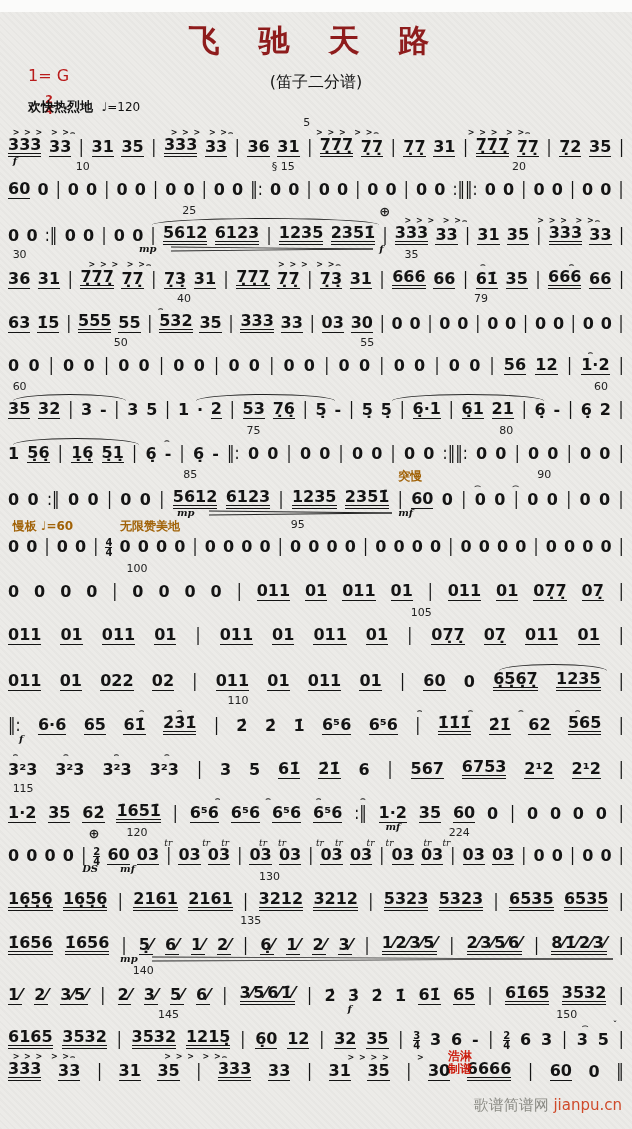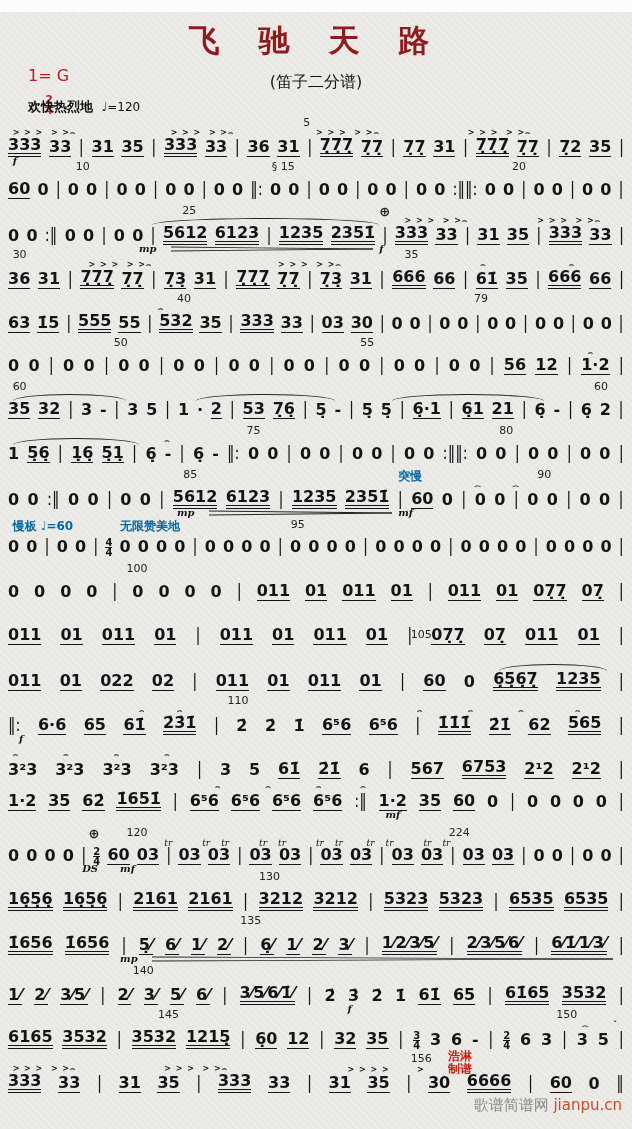--- a/index.html
+++ b/index.html
@@ -17,21 +17,21 @@
   .frac{display:inline-flex;flex-direction:column;font-size:11px;line-height:10px;font-weight:bold;text-align:center;margin-left:1px;}
   .frac .n{border-bottom:1.2px solid #111;padding:0 2px;}
   .tempo{position:absolute;left:28px;top:86px;font-size:13px;font-weight:bold;color:#111;}
   .tempo .bpm{font-weight:normal;font-size:12px;margin-left:4px;}
 
   #score{position:relative;padding:0;}
   .sys{position:relative;height:44px;}
   .row{position:relative;}
   .nums{height:12px;}
   .num{position:absolute;top:0;font-size:11px;color:#222;white-space:pre;}
-  .num.txt{font-size:12px;font-weight:bold;color:#0369a1;}
+  .num.txt{font-size:12px;font-weight:bold;color:#a16207;}
   .num.coda{font-size:13px;font-weight:bold;}
   .marks{height:8px;}
   .mk{position:absolute;bottom:-2px;font-size:8px;color:#111;white-space:pre;}
   .mk.acc{font-weight:bold;letter-spacing:1px;}
   .mk.tr{font-style:italic;font-size:9px;font-family:"DejaVu Serif",serif;}
   .mk.fer{font-size:11px;bottom:-4px;}
   .arcline{position:absolute;top:2px;height:6px;border-top:1.3px solid #222;
     border-radius:50% 50% 0 0 / 100% 100% 0 0;}
   .notes{display:flex;justify-content:space-between;align-items:flex-end;
     padding:0 8px;font-weight:bold;font-size:16px;line-height:17px;color:var(--note,#141414);}
@@ -553,21 +553,21 @@
         <span class="tok u1">011</span>
         <span class="tok u1">01</span>
         <span class="tok u1">07̣7̣</span>
         <span class="tok u1">07̣</span>
         <span class="tok bar">|</span>
       </div>
       <div class="row dyn"></div>
     </div>
     <div class="sys">
       <div class="row nums">
-        <span class="num " style="left: 65%; margin-top: 22px;">105</span>
+        <span class="num " style="left: 65%;">105</span>
       </div>
       <div class="row marks"></div>
       <div class="notes">
         <span class="tok u1">011</span>
         <span class="tok u1">01</span>
         <span class="tok u1">011</span>
         <span class="tok u1">01</span>
         <span class="tok bar">|</span>
         <span class="tok u1">011</span>
         <span class="tok u1">01</span>
@@ -663,20 +663,23 @@
         <span class="tok bar">|</span>
         <span class="tok u1">567</span>
         <span class="tok u2">6753</span>
         <span class="tok u1">2¹2</span>
         <span class="tok u1">2¹2</span>
         <span class="tok bar">|</span>
       </div>
       <div class="row dyn"></div>
     </div>
     <div class="sys">
+      <div class="row nums">
+        <span class="num " style="left: 2%;">115</span>
+      </div>
       <div class="row marks">
         <span class="mk acc" style="left: 34%;">⌢</span>
         <span class="mk acc" style="left: 42%;">⌢</span>
         <span class="mk acc" style="left: 50%;">⌢</span>
         <span class="mk acc" style="left: 57%;">⌢</span>
       </div>
       <div class="notes">
         <span class="tok u1">1·2</span>
         <span class="tok u1">35</span>
         <span class="tok u1">62̇</span>
@@ -801,21 +804,21 @@
         <span class="tok bar">|</span>
         <span class="tok u1">6̣⁄</span>
         <span class="tok u1">1⁄</span>
         <span class="tok u1">2⁄</span>
         <span class="tok u1">3⁄</span>
         <span class="tok bar">|</span>
         <span class="tok u2">1⁄2⁄3⁄5⁄</span>
         <span class="tok bar">|</span>
         <span class="tok u2">2⁄3⁄5⁄6⁄</span>
         <span class="tok bar">|</span>
-        <span class="tok u2">6⁄1̇⁄1⁄3⁄</span>
+        <span class="tok u2">8⁄1̇⁄2⁄3⁄</span>
         <span class="tok bar">|</span>
       </div>
       <div class="row dyn">
         <span class="dy" style="left: 19%;">mp</span>
         <span class="cresc" style="width: 73%; left: 24%;">
           <svg width="100%" height="6" viewBox="0 0 100 6" preserveAspectRatio="none">
             <line x1="0" y1="1" x2="100" y2="3" stroke="#222" stroke-width="0.8"></line>
             <line x1="0" y1="5" x2="100" y2="3" stroke="#222" stroke-width="0.8"></line>
           </svg>
         </span>
@@ -890,23 +893,20 @@
         <span class="tok">6</span>
         <span class="tok">3</span>
         <span class="tok bar">|</span>
         <span class="tok">3</span>
         <span class="tok">5</span>
         <span class="tok bar">|</span>
       </div>
       <div class="row dyn"></div>
     </div>
     <div class="sys">
-      <div class="row nums">
-        <span class="num " style="left: 65%;">156</span>
-      </div>
       <div class="row marks">
         <span class="mk acc" style="left: 2%;">&gt; &gt; &gt;  &gt; &gt;⌢</span>
         <span class="mk acc" style="left: 26%;">&gt; &gt; &gt;  &gt; &gt;⌢</span>
         <span class="mk acc" style="left: 55%;">&gt; &gt; &gt; &gt;</span>
         <span class="mk acc" style="left: 66%;">&gt;</span>
       </div>
       <div class="notes">
         <span class="tok u2">333</span>
         <span class="tok u1">33</span>
         <span class="tok bar">|</span>

